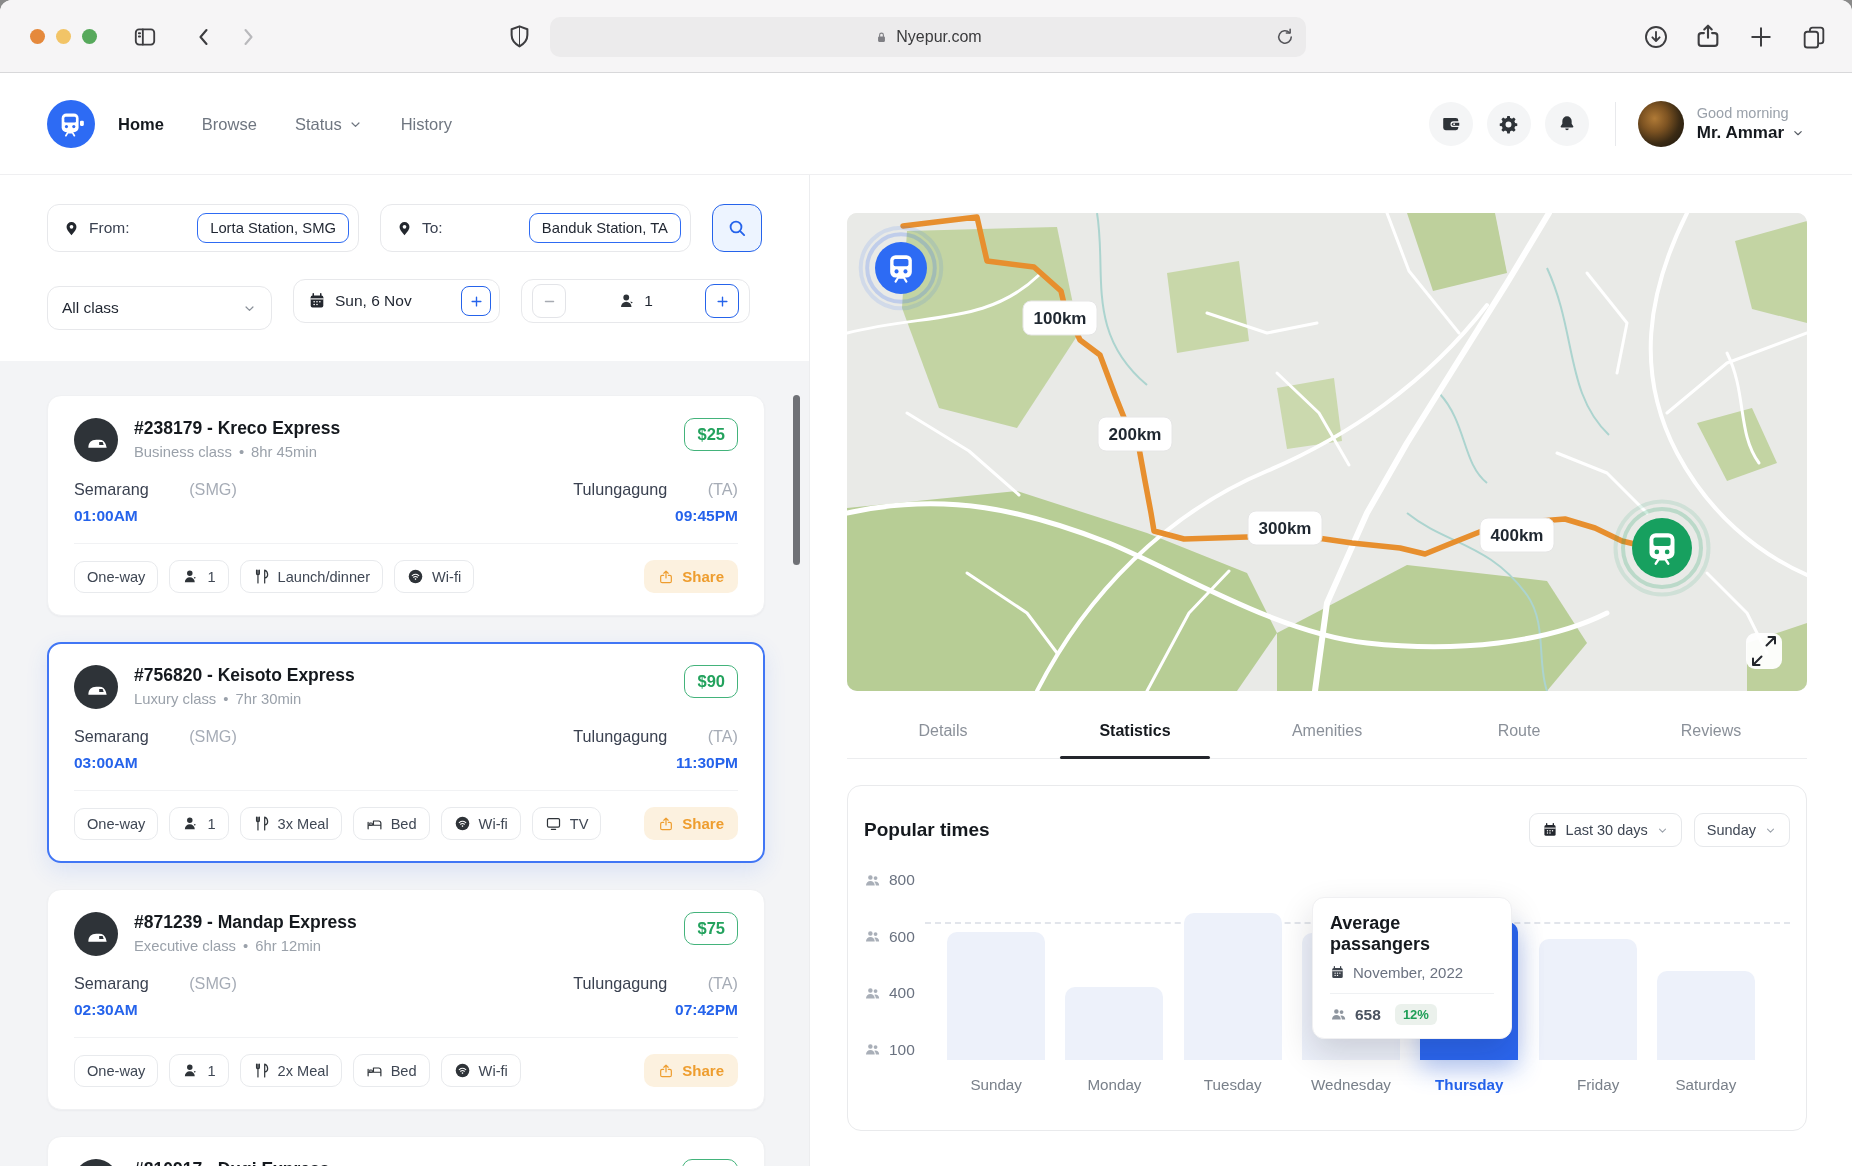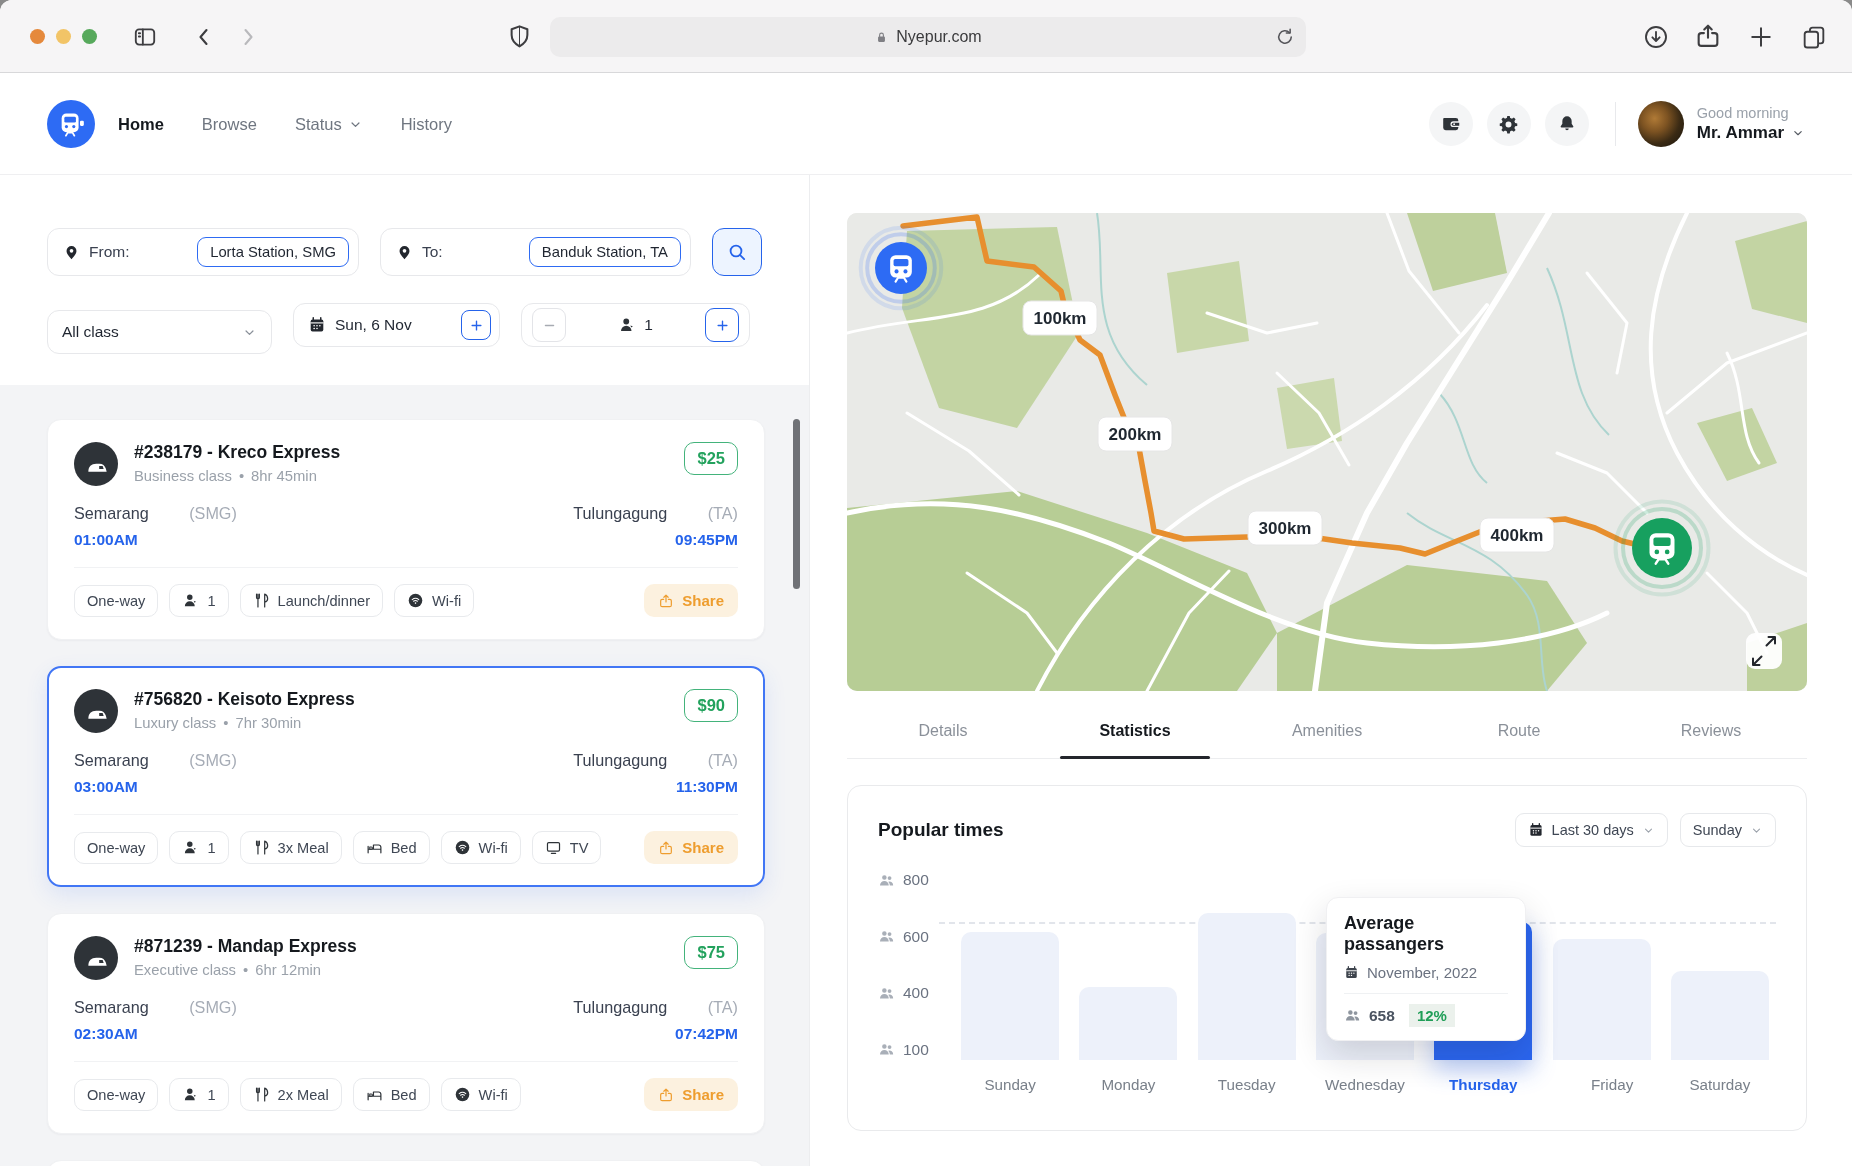--- a/index.html
+++ b/index.html
@@ -34,21 +34,21 @@
   .greet .g2{font-size:17px;color:#15191E;font-weight:700;display:flex;align-items:center;gap:7px;}
   .greet .icon{width:14px;height:14px;color:#555A62;}
 
   
   .content{display:flex;height:991px;}
   .left{width:810px;flex:none;border-right:1px solid #ECEDEF;display:flex;flex-direction:column;background:#fff;}
   .right{flex:1;padding:38px 45px 0 37px;}
 
   
   .search{padding:29px 44px 31px 47px;background:#fff;}
-  .s-row{display:flex;gap:21px;margin-top:24px;}
+  .s-row{display:flex;gap:21px;}
   .s-row + .s-row{margin-top:27px;}
   .field{display:flex;align-items:center;border:1px solid #E7E8EB;border-radius:12px;background:#fff;padding:0 9px 0 15px;height:48px;}
   .field .pin{width:17px;height:17px;color:#23272E;margin-right:9px;}
   .field .f-label{font-size:15.5px;color:#3A4150;}
   .chip-input{margin-left:auto;border:1.6px solid #2E6BF3;border-radius:9px;padding:6px 12px;font-size:14.8px;color:#1F2530;background:#fff;white-space:nowrap;}
   .field.from{width:312px;}
   .field.to{width:311px;}
   .search-btn{width:50px;height:48px;border:1.6px solid #2563EB;border-radius:12px;background:#EDF4FF;display:flex;align-items:center;justify-content:center;color:#2563EB;}
   .search-btn .icon{width:21px;height:21px;}
   .select-box{display:flex;align-items:center;border:1px solid #E7E8EB;border-radius:12px;height:44px;padding:0 14px;font-size:15.5px;color:#1F2530;}
@@ -93,21 +93,21 @@
   
   .map-wrap{height:478px;border-radius:10px;overflow:hidden;position:relative;background:#E9EAE7;}
 
   
   .tabs{display:flex;border-bottom:1px solid #ECEDEF;margin-top:8px;}
   .tab{flex:1;text-align:center;padding:23px 0 18px;font-size:16px;color:#8A9099;position:relative;cursor:pointer;}
   .tab.active{color:#15191E;font-weight:700;}
   .tab.active::after{content:"";position:absolute;left:50%;transform:translateX(-50%);bottom:-1px;width:150px;height:3px;border-radius:2px;background:#23262C;}
 
   
-  .stats{margin-top:26px;border:1px solid #E9EAEC;border-radius:14px;height:346px;padding:27px 30px 0;position:relative;background:#fff;}
+  .stats{margin-top:26px;border:1px solid #E9EAEC;border-radius:14px;height:346px;padding:27px 16px 0;position:relative;background:#fff;}
   .stats-head{display:flex;align-items:center;}
   .stats-title{font-size:19px;font-weight:700;color:#15191E;}
   .stats-filters{margin-left:auto;display:flex;gap:12px;}
   .pill{display:flex;align-items:center;gap:8px;border:1px solid #E6E8EB;border-radius:9px;padding:8px 12px;font-size:14.5px;color:#3F4754;background:#fff;}
   .pill .cal{width:16px;height:16px;color:#23272E;}
   .pill .chev{width:13px;height:13px;color:#9AA1AA;}
 
   .chart-area{position:relative;margin-top:22px;height:240px;}
   .ytick{position:absolute;left:0;display:flex;align-items:center;gap:8px;font-size:15.5px;color:#6A7280;}
   .ytick .icon{width:17px;height:17px;color:#A9AFB8;}
@@ -117,21 +117,21 @@
   .xlabel{position:absolute;top:207px;text-align:center;font-size:15.2px;color:#79808A;}
   .xlabel.hl{color:#2563EB;font-weight:600;}
 
   .tooltip{position:absolute;left:448px;top:28px;width:200px;background:#fff;border:1px solid #F0F0F2;border-radius:12px;box-shadow:0 14px 34px rgba(23,25,35,.16);padding:15px 17px 13px;z-index:5;}
   .tt-title{font-size:18px;font-weight:700;color:#15191E;}
   .tt-period{margin-top:9px;display:flex;align-items:center;gap:8px;font-size:15px;color:#6B7280;}
   .tt-period .icon{width:15px;height:15px;color:#3E444D;}
   .tt-hr{border:none;border-top:1px solid #EFF1F3;margin:12px 0 10px;}
   .tt-val{display:flex;align-items:center;gap:8px;font-size:15.5px;font-weight:600;color:#4A5360;}
   .tt-val .icon{width:17px;height:17px;color:#8F969F;}
-  .tt-badge{margin-left:6px;background:#EBF1EC;color:#1F9E57;border-radius:0;padding:3px 8px;font-size:15px;font-weight:700;}
+  .tt-badge{margin-left:6px;background:#EBF1EC;color:#1F9E57;border-radius:6px;padding:3px 8px;font-size:13px;font-weight:700;}
 </style>
 </head>
 <body>
 
 <div class="window">
 
   <div class="chrome">
     <div class="lights">
       <span class="light" style="background:#E5893C"></span>
       <span class="light" style="background:#F2C467"></span>

